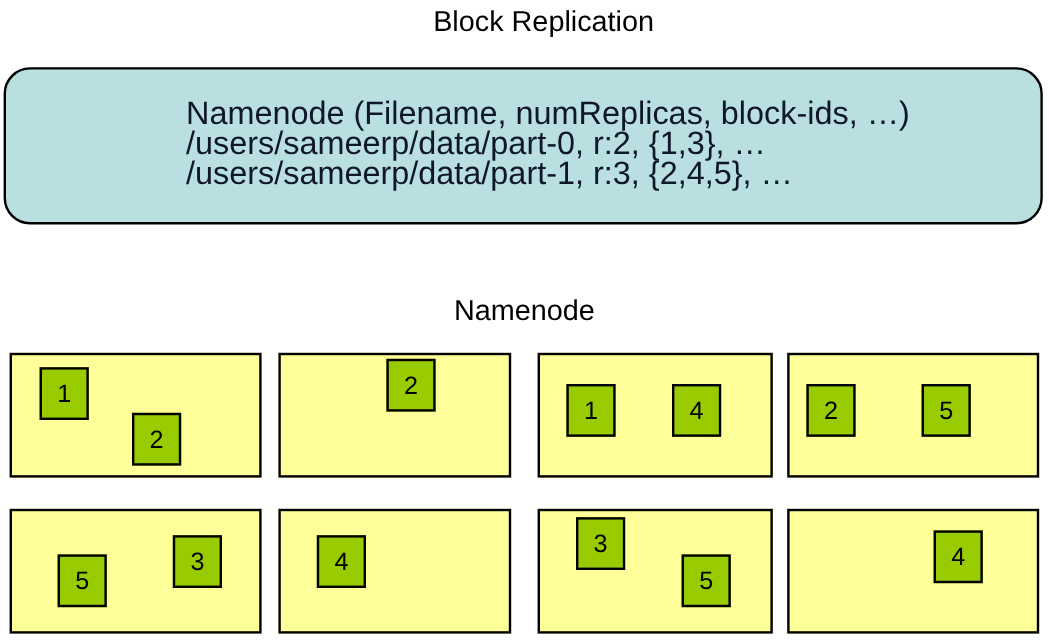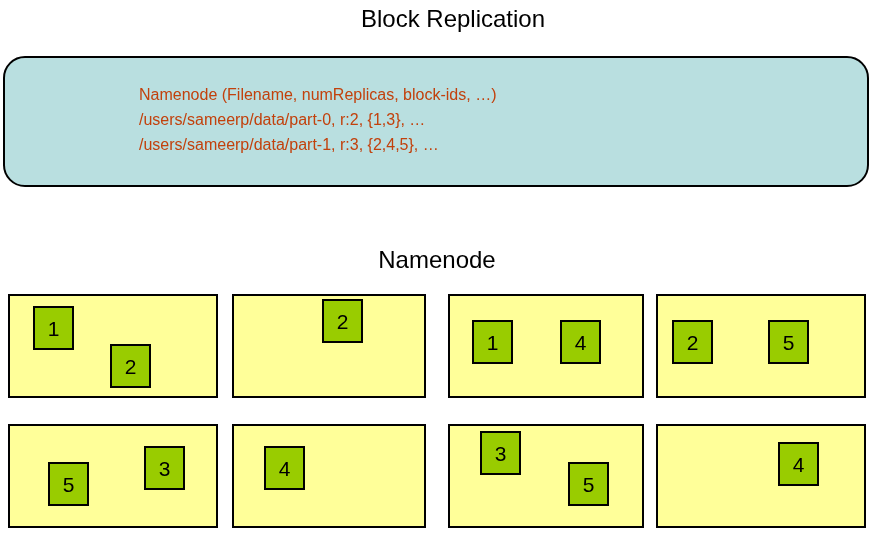--- a/index.html
+++ b/index.html
@@ -44,26 +44,26 @@
     width: 866px;
     height: 131px;
     box-sizing: border-box;
     background: #b9dfe0;
     border: 2px solid #000000;
     border-radius: 22px;
   }
 
   #namenode-text {
     position: absolute;
-    left: 134px;
+    left: 150px;
     top: 24px;
-    font-size: 16px;
+    font-size: 27px;
     line-height: 25px;
     white-space: pre;
-    color: #c2410c;
+    color: #0f172a;
   }
 
   .datanode {
     position: absolute;
     box-sizing: border-box;
     background: #ffff99;
     border: 2px solid #000000;
   }
 
   .block {

